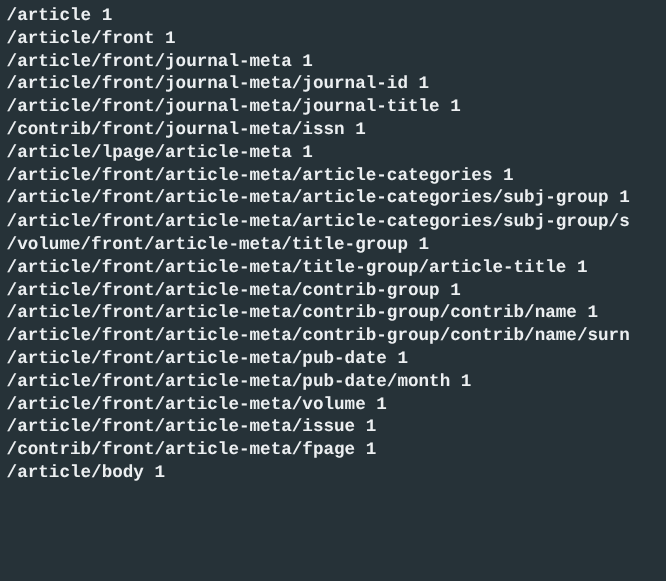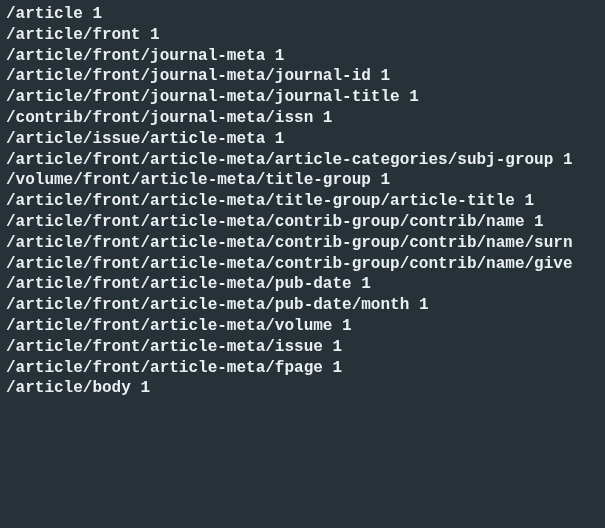--- a/index.html
+++ b/index.html
@@ -27,26 +27,28 @@
 </head>
 <body>
 
 <div id="terminal-output">
     <span class="line"><span>/article</span> <span>1</span></span>
     <span class="line"><span>/article/front</span> <span>1</span></span>
     <span class="line"><span>/article/front/journal-meta</span> <span>1</span></span>
     <span class="line"><span>/article/front/journal-meta/journal-id</span> <span>1</span></span>
     <span class="line"><span>/article/front/journal-meta/journal-title</span> <span>1</span></span>
     <span class="line"><span>/contrib/front/journal-meta/issn</span> <span>1</span></span>
-    <span class="line"><span>/article/issue/article-meta</span> <span>1</span></span>
+    <span class="line"><span>/article/lpage/article-meta</span> <span>1</span></span>
+    <span class="line"><span>/article/front/article-meta/article-categories</span> <span>1</span></span>
     <span class="line"><span>/article/front/article-meta/article-categories/subj-group</span> <span>1</span></span>
+    <span class="line"><span>/article/front/article-meta/article-categories/subj-group/s</span></span>
     <span class="line"><span>/volume/front/article-meta/title-group</span> <span>1</span></span>
     <span class="line"><span>/article/front/article-meta/title-group/article-title</span> <span>1</span></span>
+    <span class="line"><span>/article/front/article-meta/contrib-group</span> <span>1</span></span>
     <span class="line"><span>/article/front/article-meta/contrib-group/contrib/name</span> <span>1</span></span>
     <span class="line"><span>/article/front/article-meta/contrib-group/contrib/name/surn</span></span>
-    <span class="line"><span>/article/front/article-meta/contrib-group/contrib/name/give</span></span>
     <span class="line"><span>/article/front/article-meta/pub-date</span> <span>1</span></span>
     <span class="line"><span>/article/front/article-meta/pub-date/month</span> <span>1</span></span>
     <span class="line"><span>/article/front/article-meta/volume</span> <span>1</span></span>
     <span class="line"><span>/article/front/article-meta/issue</span> <span>1</span></span>
-    <span class="line"><span>/article/front/article-meta/fpage</span> <span>1</span></span>
+    <span class="line"><span>/contrib/front/article-meta/fpage</span> <span>1</span></span>
     <span class="line"><span>/article/body</span> <span>1</span></span>
   </div>
 
 </body></html>

